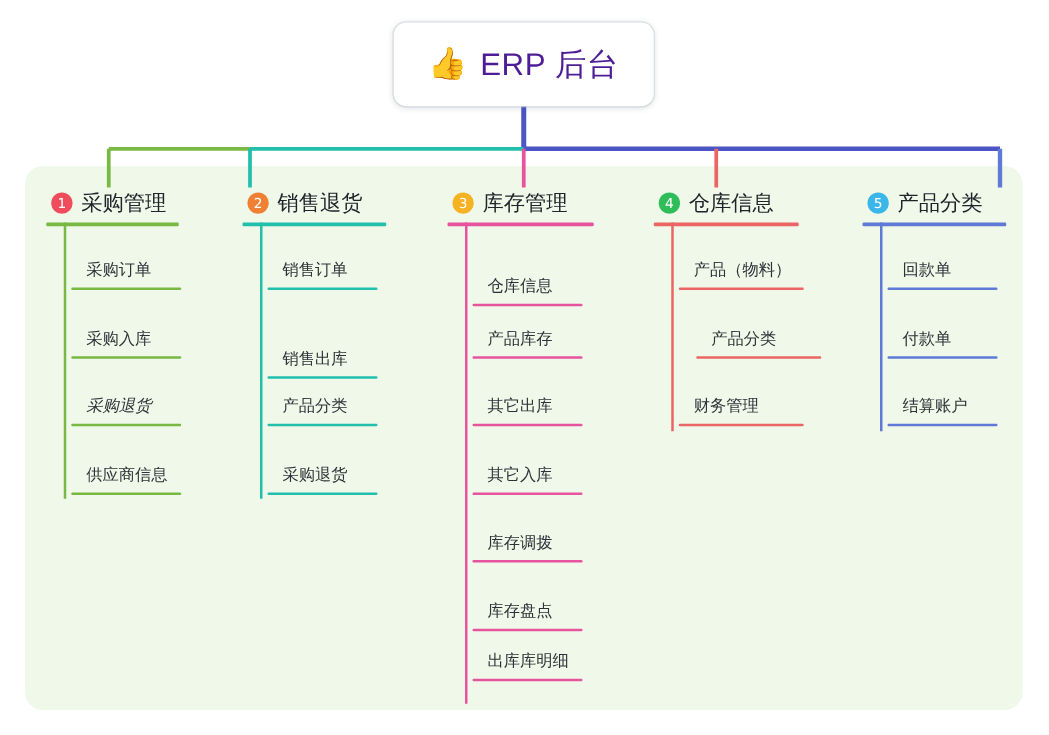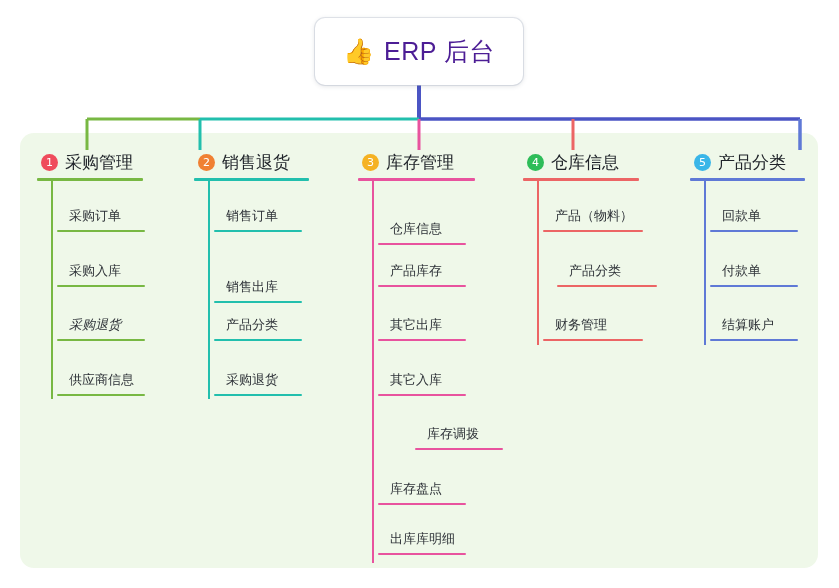--- a/index.html
+++ b/index.html
@@ -142,29 +142,29 @@
           <span class="leaf-rule" style="background: rgb(232, 83, 158); width: 88px;"></span>
         </div>
         <div class="leaf" style="left: 10px; top: 145px; width: 108px;">
           <span class="leaf-label">其它出库</span>
           <span class="leaf-rule" style="background: rgb(232, 83, 158); width: 88px;"></span>
         </div>
         <div class="leaf" style="left: 10px; top: 199.5px; width: 108px;">
           <span class="leaf-label">其它入库</span>
           <span class="leaf-rule" style="background: rgb(232, 83, 158); width: 88px;"></span>
         </div>
-        <div class="leaf" style="left: 10px; top: 254px; width: 108px; margin-left: 37px;">
+        <div class="leaf" style="left: 10px; top: 254px; width: 108px;">
           <span class="leaf-label">库存调拨</span>
           <span class="leaf-rule" style="background: rgb(232, 83, 158); width: 88px;"></span>
         </div>
         <div class="leaf" style="left: 10px; top: 308.5px; width: 108px;">
           <span class="leaf-label">库存盘点</span>
           <span class="leaf-rule" style="background: rgb(232, 83, 158); width: 88px;"></span>
         </div>
-        <div class="leaf" style="left: 10px; top: 359px; width: 108px; font-family: Liberation Serif, serif;">
+        <div class="leaf" style="left: 10px; top: 349px; width: 108px; font-family: Liberation Serif, serif;">
           <span class="leaf-label">出库库明细</span>
           <span class="leaf-rule" style="background: rgb(232, 83, 158); width: 88px;"></span>
         </div>
       </div>
       <div class="col" style="left: 527px; top: 150px;">
         <div class="col-head">
           <span class="badge" style="background: rgb(46, 189, 89);">4</span>
           <span class="head-label">仓库信息</span>
         </div>
         <div class="head-rule" style="background: rgb(236, 101, 101); width: 116px; top: 28px; left: -4px;"></div>

